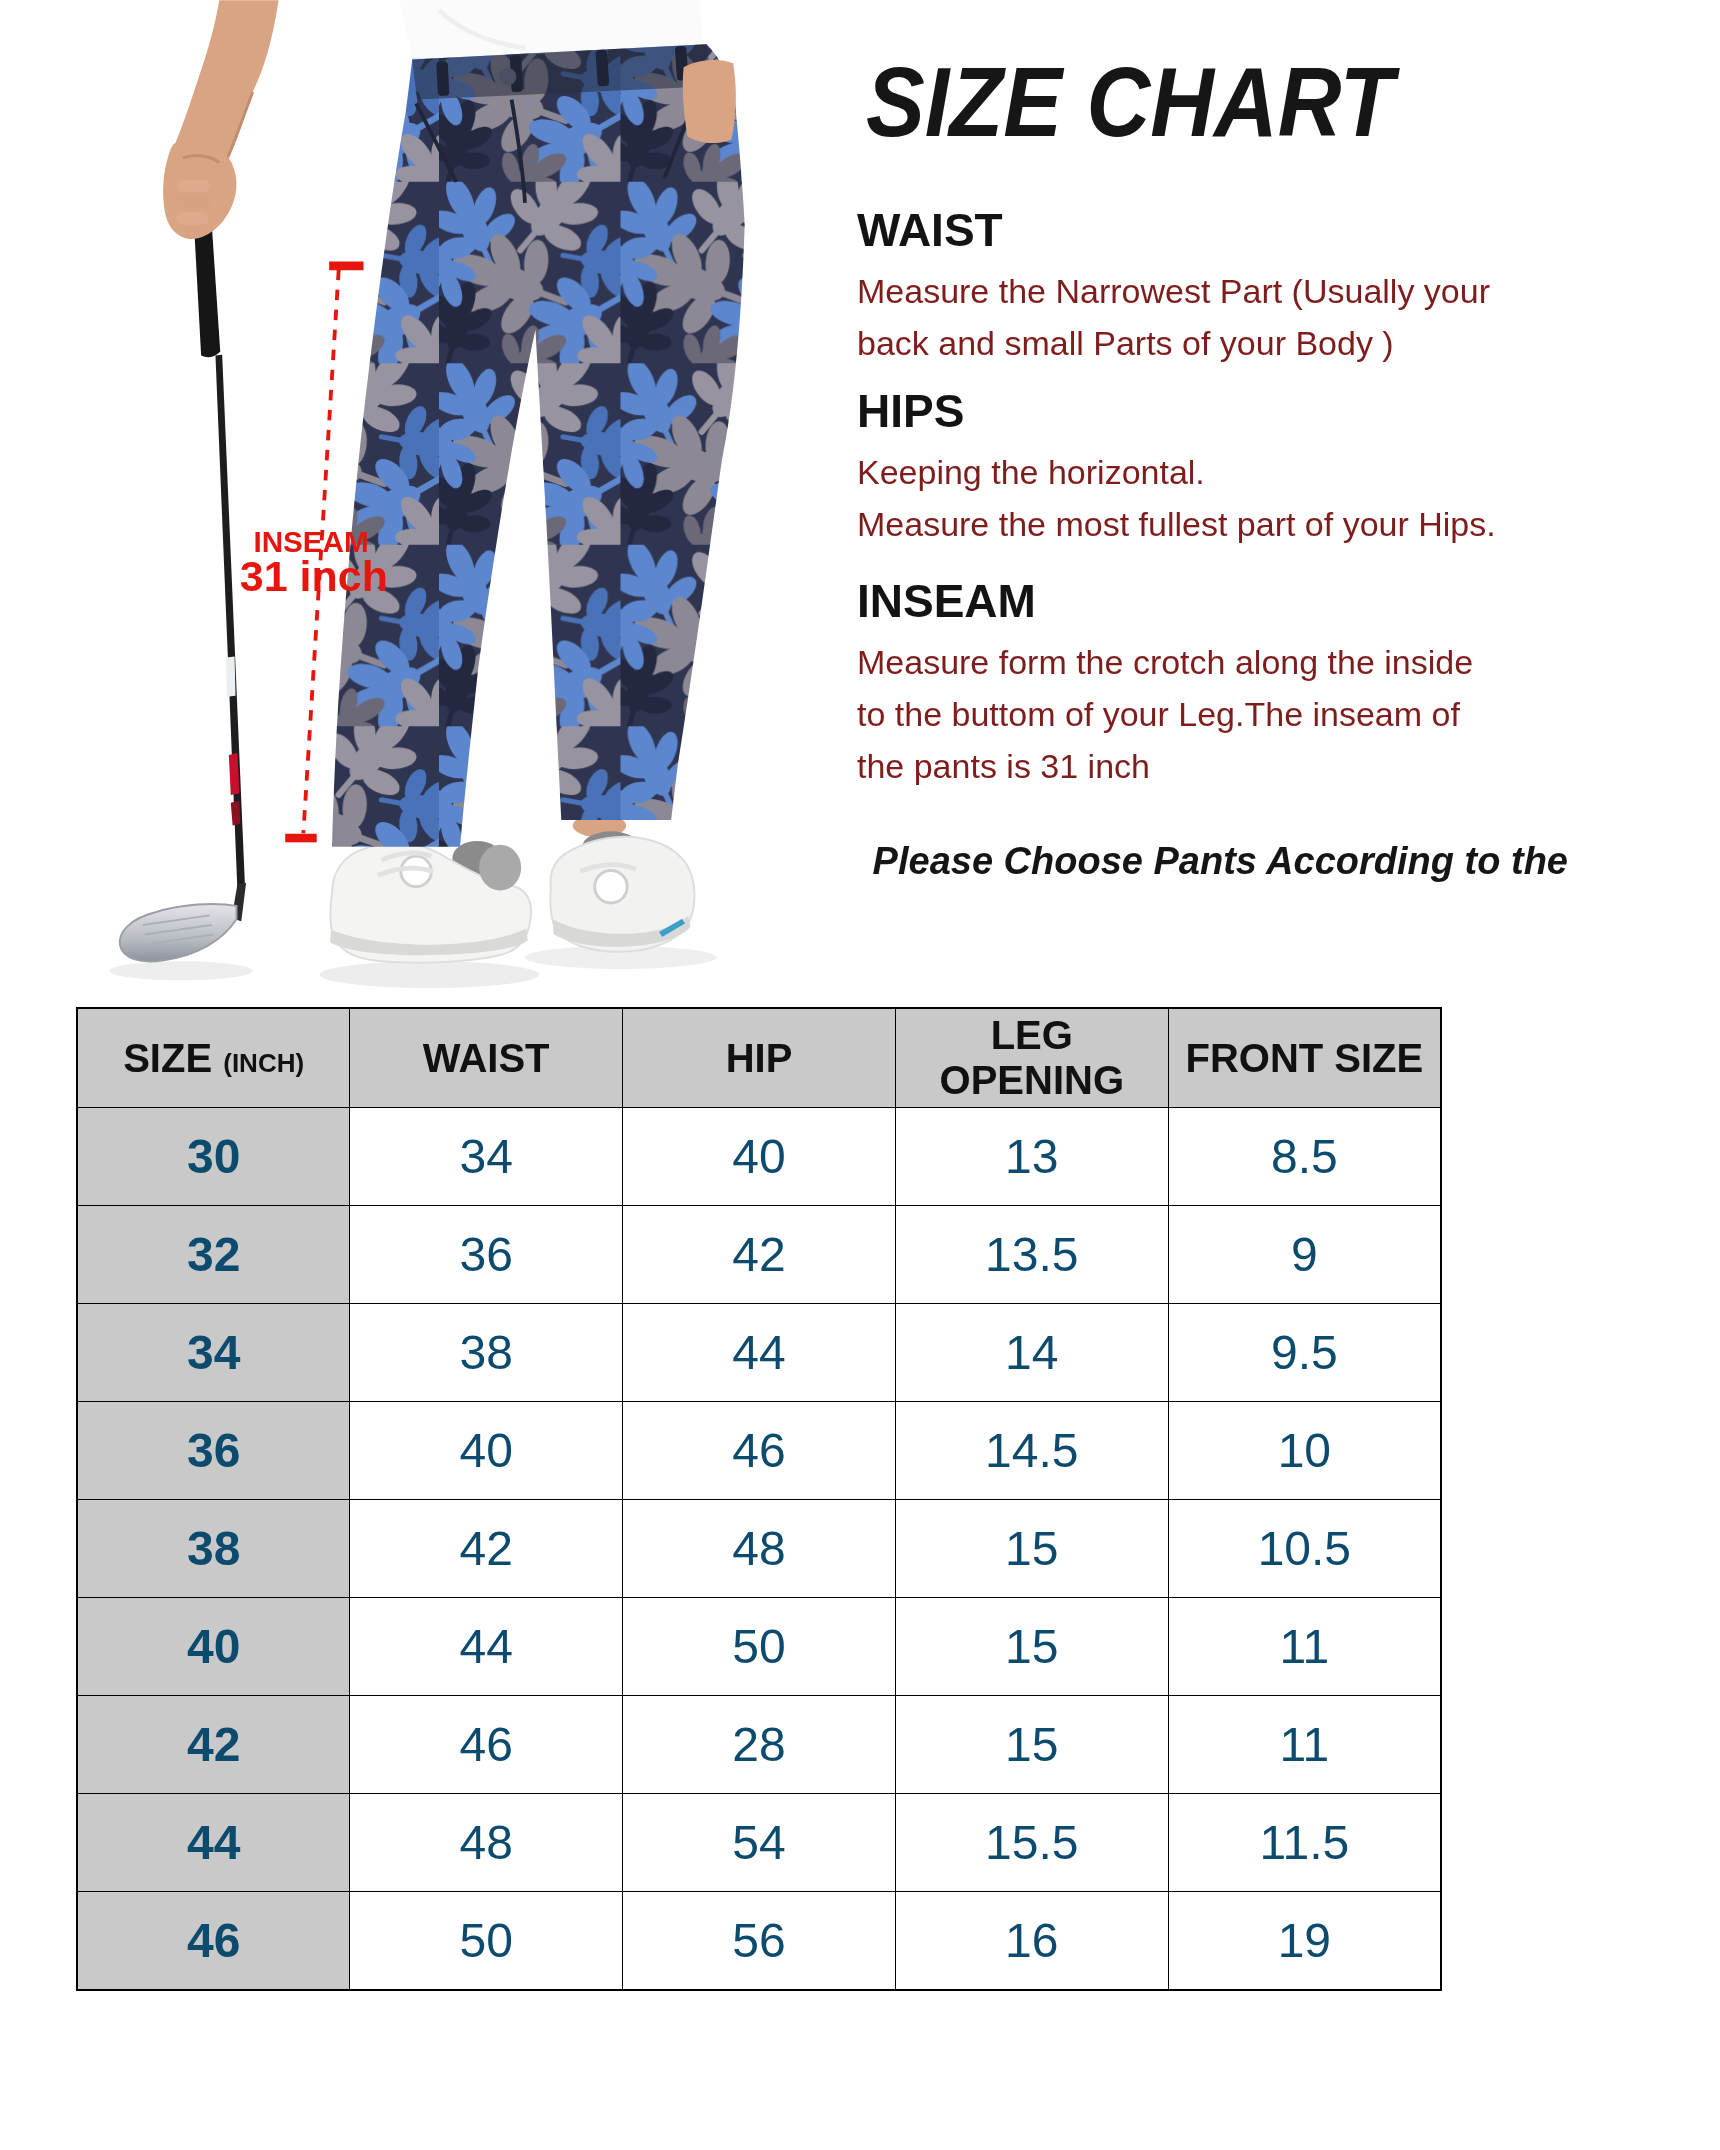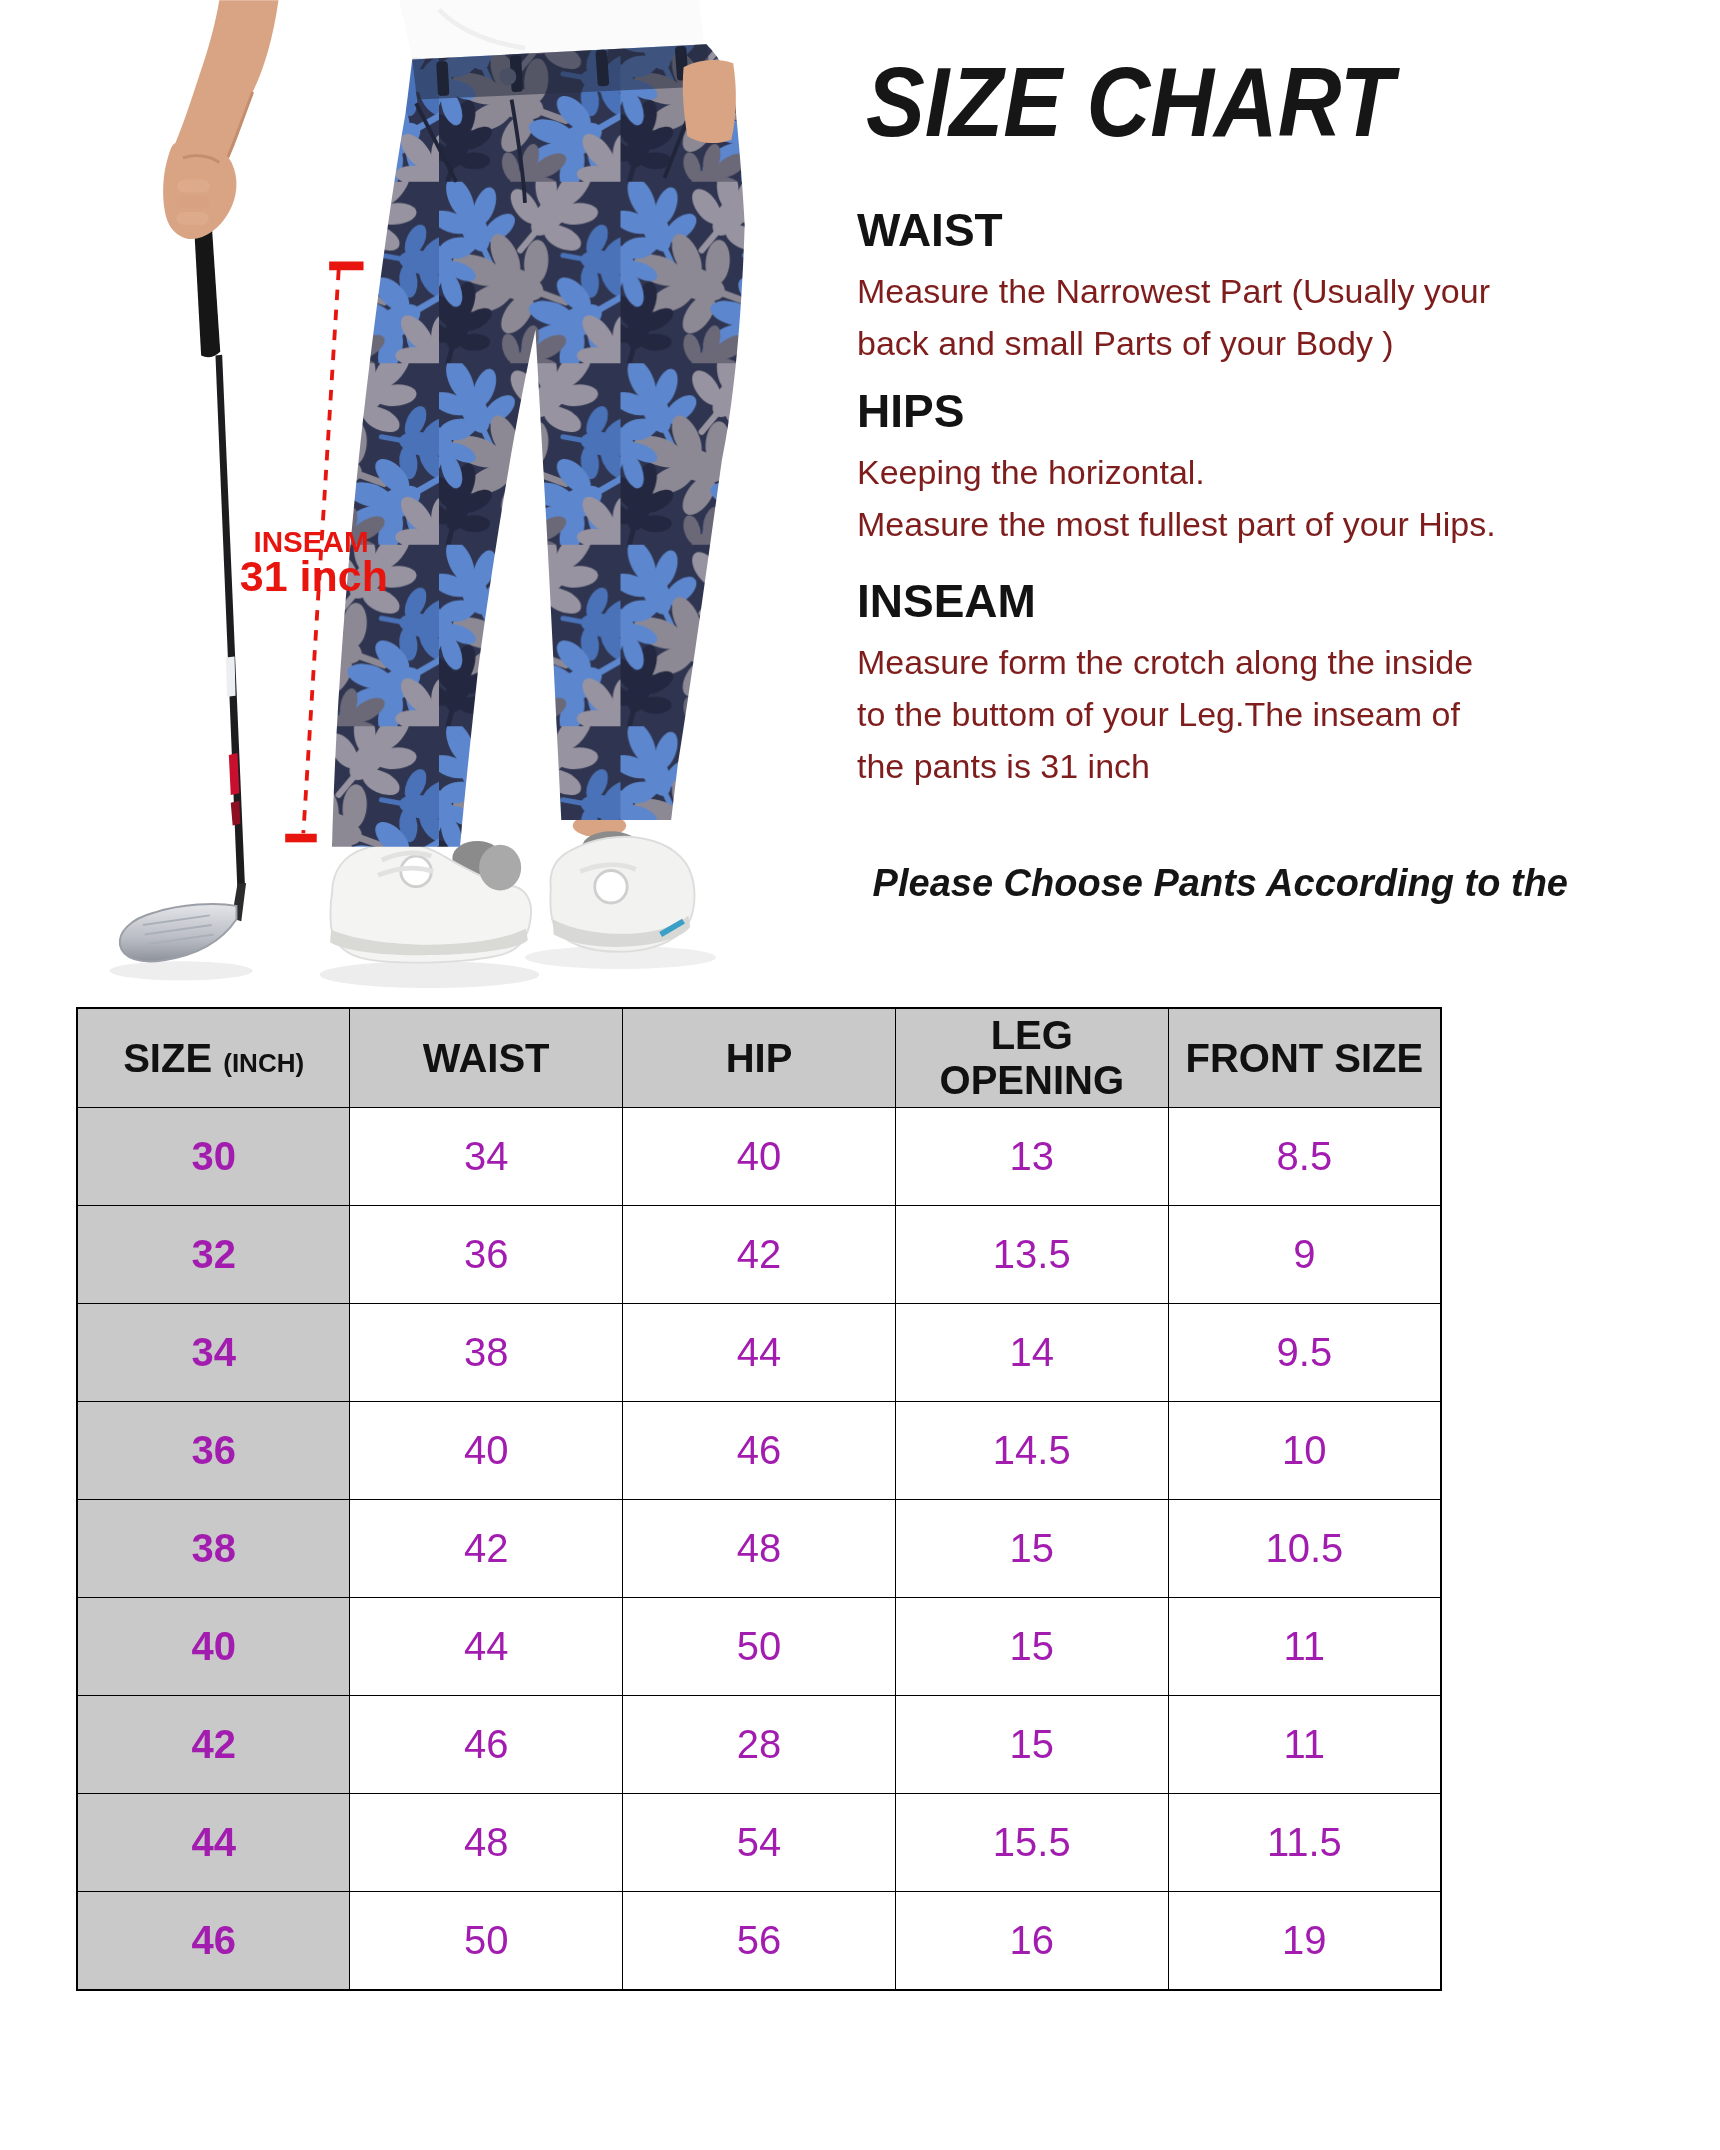--- a/index.html
+++ b/index.html
@@ -11,31 +11,31 @@
          font-style:italic;letter-spacing:0px;transform:scaleX(.9);transform-origin:left top;
          white-space:nowrap;color:#161616;}
   .sec{position:absolute;left:857px;width:813px;}
   .sec h2{margin:0 0 7.6px 0;font-size:46px;font-weight:bold;color:#131313;letter-spacing:0;}
   .sec .line{font-size:34px;line-height:52px;color:#7f1d1d;white-space:nowrap;}
   #sec-waist{top:203px;}
   #sec-hips{top:384px;}
   #sec-inseam{top:574px;}
   .note{position:absolute;left:863px;top:834px;font-size:38px;font-weight:bold;
         font-style:italic;line-height:55px;color:#151515;}
-  .note .n1{padding-left:9.6px;margin-top:22px;}
+  .note .n1{padding-left:9.6px;}
 
   
   table.size-table{position:absolute;left:76px;top:1007px;width:1366px;
         border-collapse:collapse;table-layout:fixed;text-align:center;
         border:2.9px solid #000;}
   .size-table th,.size-table td{border:1.9px solid #000;padding:0;vertical-align:middle;}
   .size-table th{background:#c9c9c9;font-size:40px;font-weight:bold;height:98px;color:#111;}
   .size-table th.leg{font-size:40px;}
   .size-table th .unit{font-size:26px;font-weight:bold;}
-  .size-table td{font-size:40px;font-weight:normal;height:97px;background:#fff;color:#a21caf;}
+  .size-table td{font-size:48px;font-weight:normal;height:97px;background:#fff;color:#0c4a6e;}
   .size-table td.size-col{background:#c9c9c9;font-weight:bold;}
 
   
   .photo{position:absolute;left:76px;top:0;width:726px;height:994px;}
 </style>
 </head>
 <body>
 
 <div class="page">
 

